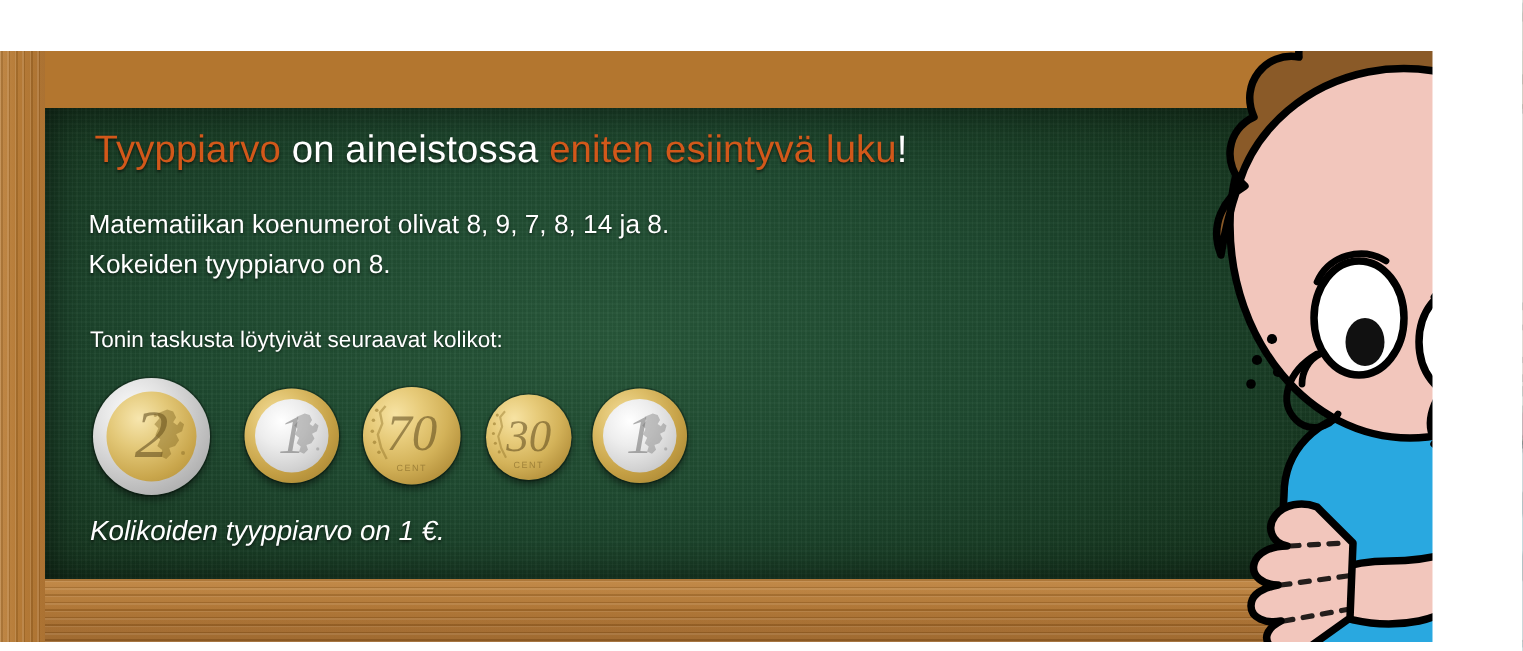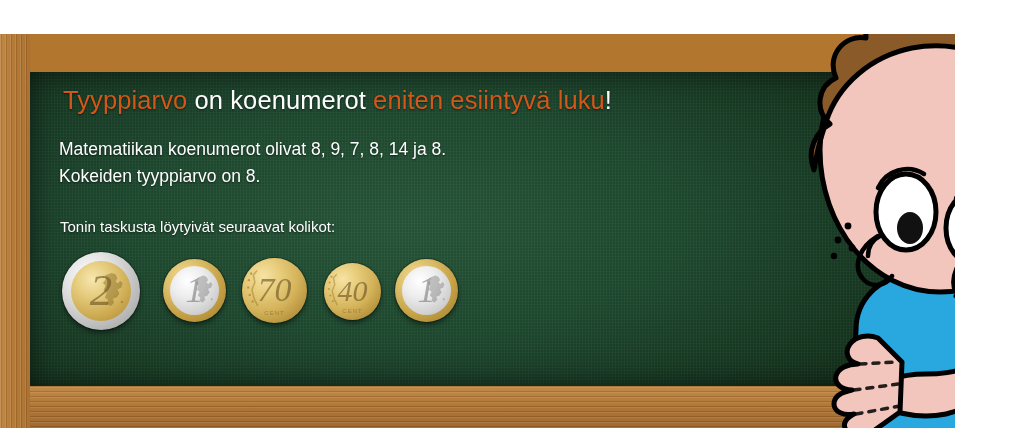--- a/index.html
+++ b/index.html
@@ -116,21 +116,21 @@
   <div id="frame">
     <div id="rail-top"></div>
     <div id="rail-bottom"></div>
     <div id="rail-left"></div>
     <div id="rail-right"></div>
   </div>
 
   <div id="board">
 
     <div class="line" id="title">
-      <span class="hl">Tyyppiarvo</span><span> on koenumerot </span><span class="hl">eniten esiintyvä luku</span><span>!</span>
+      <span class="hl">Tyyppiarvo</span><span> on aineistossa </span><span class="hl">eniten esiintyvä luku</span><span>!</span>
     </div>
 
     <div class="line" id="eq-line">Matematiikan koenumerot olivat 8, 9, 7, 8, 14  ja 8.</div>
     <div class="line" id="eq-ans">Kokeiden tyyppiarvo on 8.</div>
 
     <div class="line" id="coin-line">Tonin taskusta löytyivät seuraavat kolikot:</div>
 
     <div id="coins">
 
       <div class="coin silver-ring" style="left:0px;width:78px;height:78px;">
@@ -161,21 +161,21 @@
           <path d="M15 4 L10 10 L12 20 L8 30 L11 42 L16 52" stroke="#8a6c20" stroke-width="2.2" fill="none" opacity="0.8"></path>
           <circle cx="7" cy="8" r="1.6" fill="#8a6c20"></circle>
             <circle cx="4" cy="17" r="1.6" fill="#8a6c20"></circle>
           <circle cx="3" cy="27" r="1.6" fill="#8a6c20"></circle>
             <circle cx="5" cy="37" r="1.6" fill="#8a6c20"></circle>
           <circle cx="9" cy="46" r="1.6" fill="#8a6c20"></circle>
         </svg>
       </div>
 
       <div class="coin gold-full" style="left:262px;width:57px;height:57px;top:11px;">
-        <div class="val" style="font-size:30px;">40</div>
+        <div class="val" style="font-size:30px;">30</div>
         <div class="cents">CENT</div>
         <svg style="position:absolute;left:6%;top:14%;width:34%;height:70%;opacity:.5;" viewBox="0 0 30 60">
           <path d="M15 4 L10 10 L12 20 L8 30 L11 42 L16 52" stroke="#8a6c20" stroke-width="2.2" fill="none" opacity="0.8"></path>
           <circle cx="7" cy="8" r="1.6" fill="#8a6c20"></circle>
             <circle cx="4" cy="17" r="1.6" fill="#8a6c20"></circle>
           <circle cx="3" cy="27" r="1.6" fill="#8a6c20"></circle>
             <circle cx="5" cy="37" r="1.6" fill="#8a6c20"></circle>
           <circle cx="9" cy="46" r="1.6" fill="#8a6c20"></circle>
         </svg>
       </div>
@@ -185,20 +185,21 @@
           <div class="val" style="font-size:36px;color:rgba(110,110,110,0.55);">1</div>
           <svg class="map" viewBox="0 0 40 60">
             <path d="M18 3 L24 5 L27 11 L24 16 L28 19 L31 15 L35 18 L33 25 L27 28 L30 34 L26 40 L20 42 L22 48 L17 53 L11 50 L13 44 L8 40 L11 33 L6 29 L9 22 L5 18 L10 12 L8 7 Z" fill="#6e6e6e" opacity="0.7"></path>
             <circle cx="34" cy="47" r="2" fill="#6e6e6e" opacity="0.65"></circle>
           </svg>
         </div>
       </div>
 
     </div>
 
+    <div class="line" id="mode-ans">Kolikoiden tyyppiarvo on 1 €.</div>
 
   </div>
 
   <svg id="boy" viewBox="0 0 255 434">
     <g stroke="#000000" stroke-width="5" stroke-linejoin="round" stroke-linecap="round">
 
       <path d="M96 330 C96 300 118 278 150 274 L225 274 C250 276 262 300 262 330 L262 440 L90 440 Z" fill="#29a8e0"></path>
 
       <path d="M214 300 C246 306 262 334 258 366 C254 396 236 416 216 424 L262 430 L262 296 Z" fill="#f2c6bc"></path>
 

